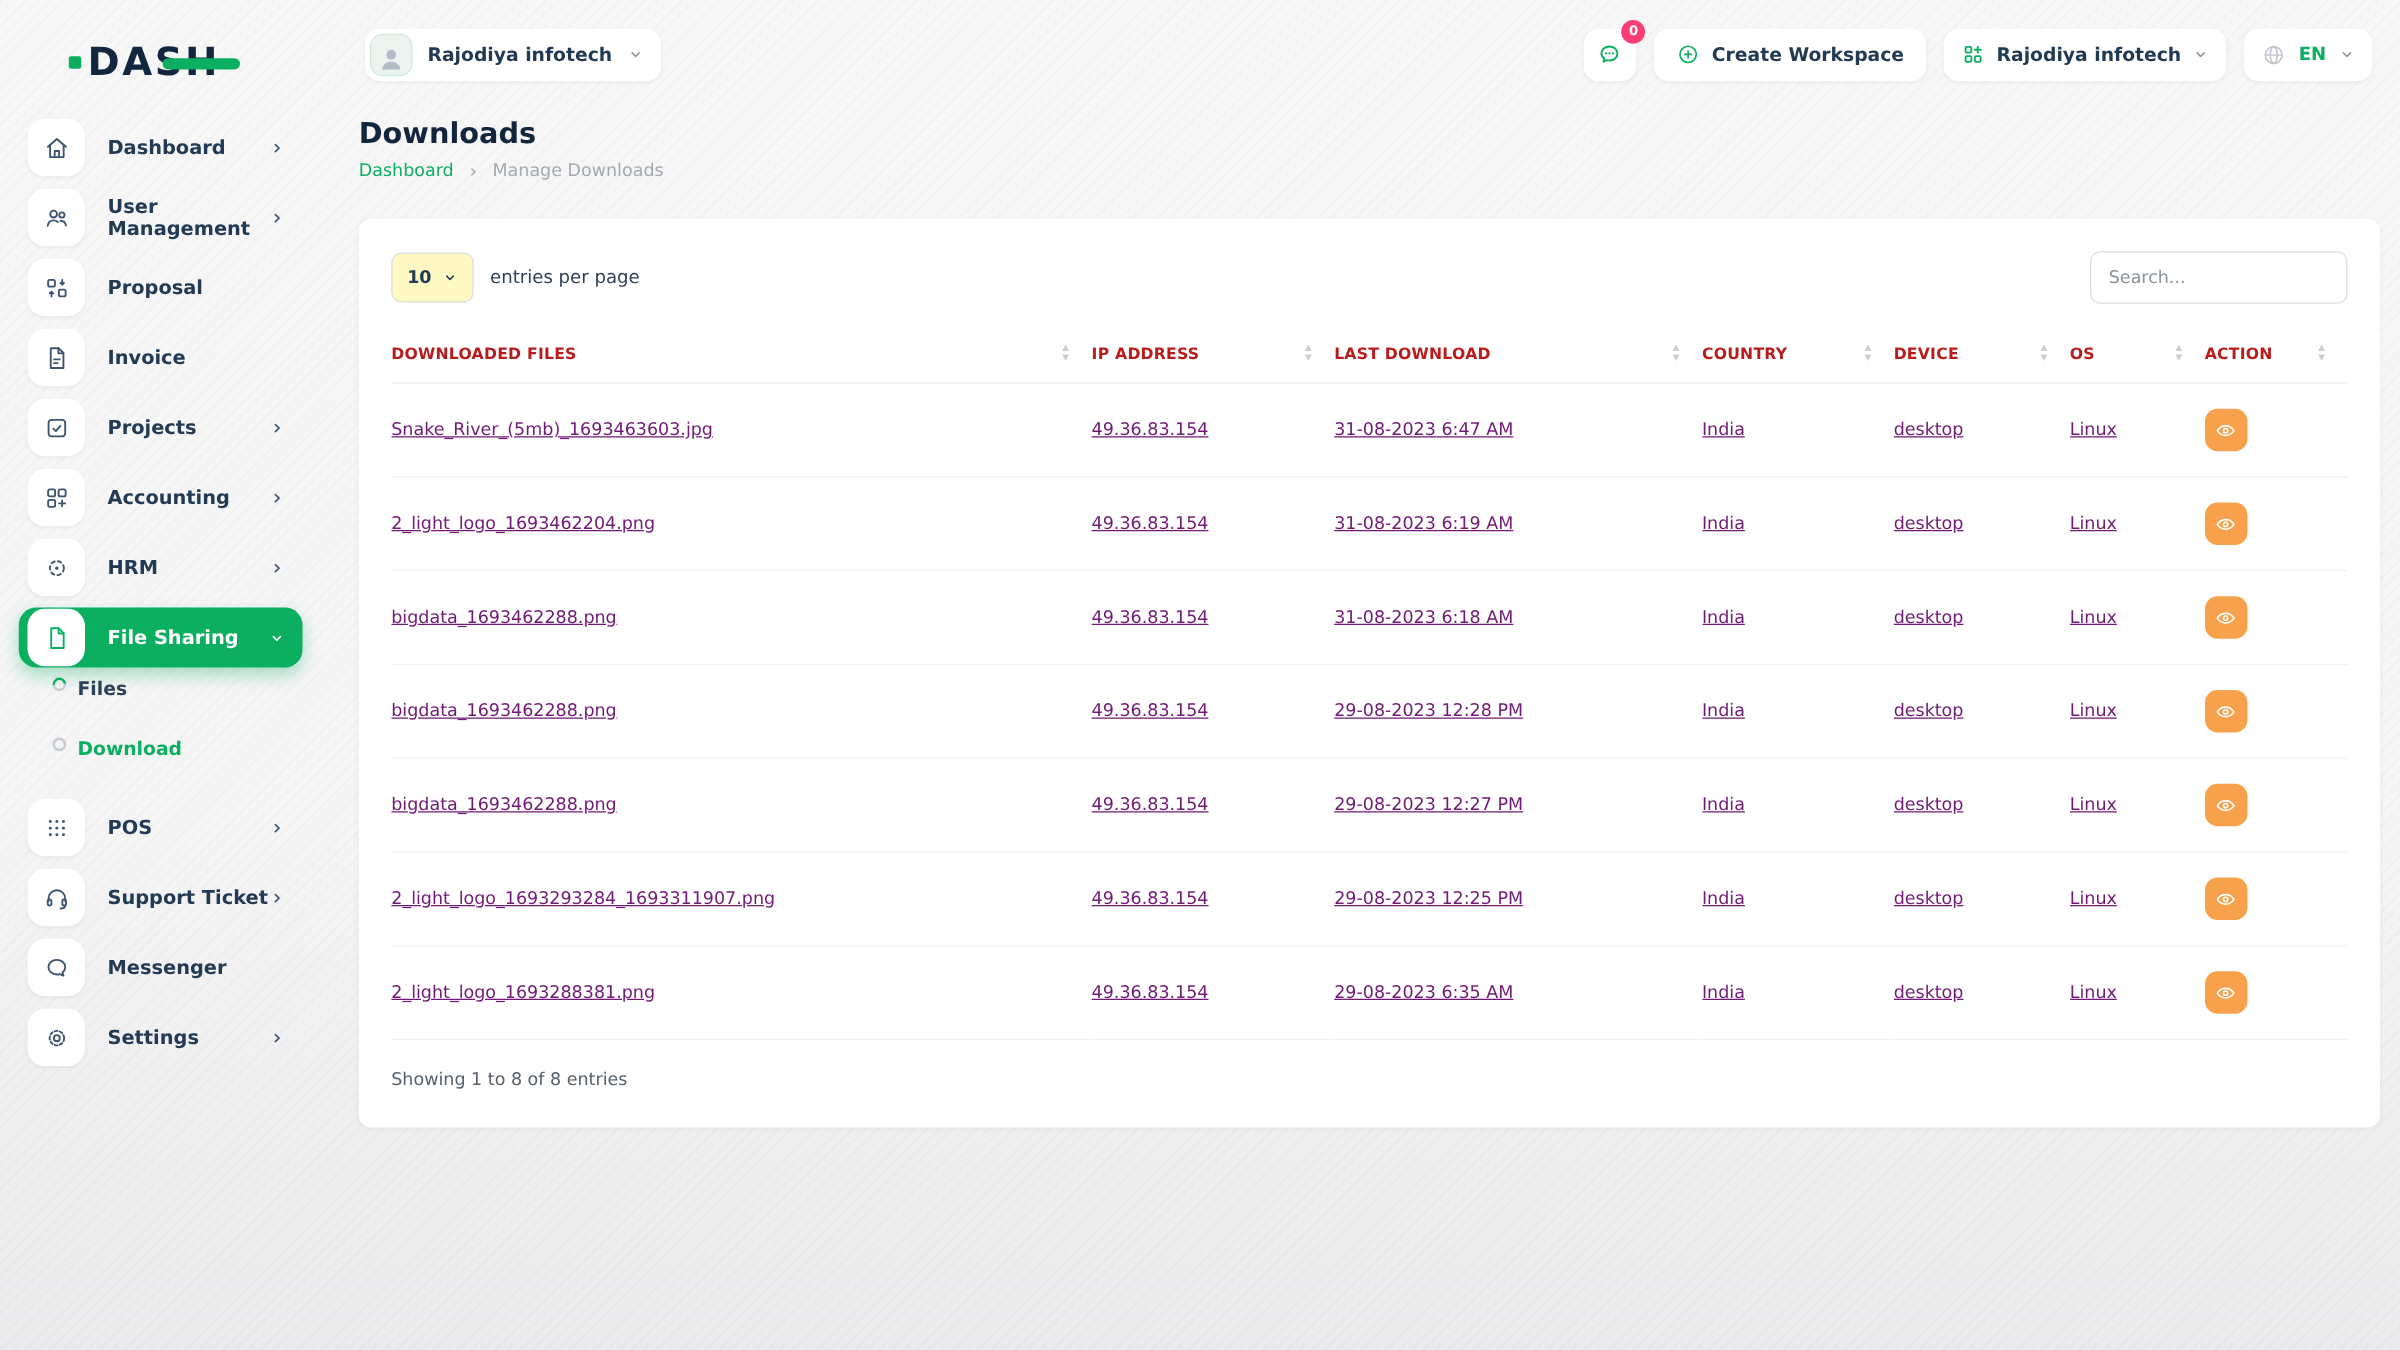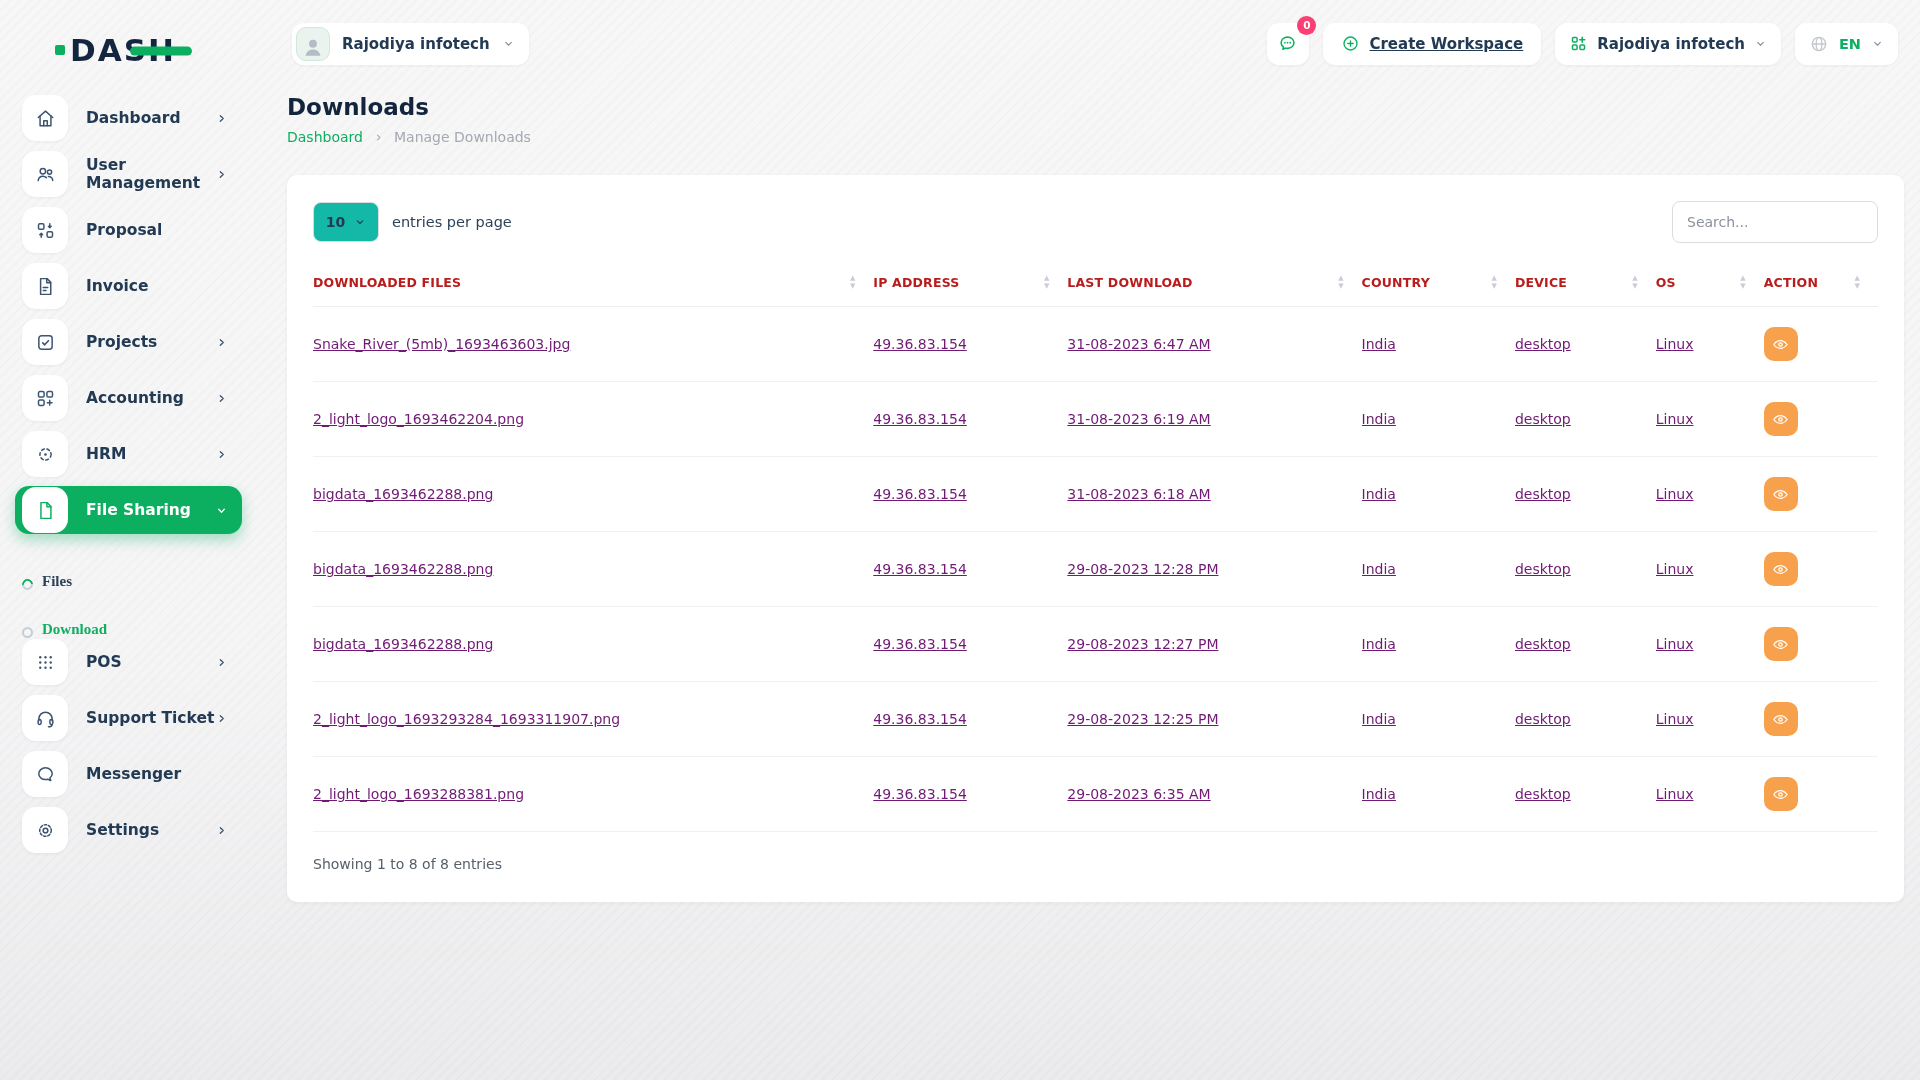--- a/index.html
+++ b/index.html
@@ -25,40 +25,40 @@
   .side-item{ display:flex; align-items:center; height:48px; margin:0 16px 8px 15px; padding-left:7px; border-radius:14px; cursor:pointer; }
   .icon-box{ width:46px; height:46px; background:#ffffff; border-radius:14px; box-shadow:0 1px 3px rgba(20,40,70,.06); display:flex; align-items:center; justify-content:center; color:#3c5470; flex:0 0 auto; }
   .icon-box svg{ width:21px; height:21px; }
   .side-label{ flex:1; margin-left:18px; font-size:15.5px; font-weight:600; color:#223a53; }
   .chev{ margin-right:14px; color:#3c5470; display:flex; }
   .chev svg{ width:13px; height:13px; }
   .side-item.active{ background:#0CAF60; box-shadow:0 6px 14px rgba(12,175,96,.35); }
   .side-item.active .icon-box{ color:#0CAF60; box-shadow:none; }
   .side-item.active .side-label{ color:#ffffff; }
   .side-item.active .chev{ color:#ffffff; }
-  .side-sub{ display:flex; align-items:flex-end; height:48px; padding-left:22px; cursor:pointer;font-family:Liberation Serif, serif; }
+  .side-sub{ display:flex; align-items:flex-start; height:48px; padding-left:42px; cursor:pointer; }
   .bullet{ width:11px; height:11px; border:2px solid #c7cdd5; border-radius:50%; flex:0 0 auto; }
   .side-sub .bullet.b-files{ border-top-color:#0CAF60; border-left-color:#0CAF60; transform:rotate(40deg); }
   .sub-label{ margin-left:9px; font-size:15px; font-weight:600; color:#2b4258; }
   .side-sub.active .sub-label{ color:#0CAF60; font-weight:700; }
 
   
   .topbar{ position:absolute; left:258px; right:0; top:0; height:72px; display:flex; align-items:center; justify-content:space-between; padding:15px 22px 0 34px; }
   .pill{ background:#ffffff; border-radius:12px; height:42px; display:flex; align-items:center; box-shadow:0 1px 3px rgba(20,40,70,.06); cursor:pointer; }
   .ws-pill{ padding:4px 14px 4px 4px; gap:12px; }
   .avatar{ width:34px; height:34px; border-radius:10px; background:#eaf3ee; border:1px solid #cfe9db; display:flex; align-items:flex-end; justify-content:center; overflow:hidden; color:#b2bdc6; }
   .avatar svg{ width:26px; height:26px; }
   .ws-name{ font-size:15px; font-weight:600; color:#223a53; }
   .dd-chev{ color:#8a93a0; display:flex; }
   .dd-chev svg{ width:13px; height:13px; }
   .top-right{ display:flex; align-items:center; gap:14px; }
   .chat-btn{ width:42px; height:42px; justify-content:center; position:relative; color:#0CAF60; }
   .chat-btn svg{ width:22px; height:22px; }
   .badge{ position:absolute; top:-7px; right:-7px; min-width:19px; height:19px; border-radius:50%; background:#FB3E73; color:#fff; font-size:10.5px; font-weight:700; display:flex; align-items:center; justify-content:center; }
-  .cw-pill{ padding:0 18px; gap:9px;text-decoration:underline; }
+  .cw-pill{ padding:0 18px; gap:9px; }
   .cw-pill .plus-ic{ color:#0CAF60; display:flex; }
   .cw-pill .plus-ic svg{ width:19px; height:19px; }
   .cw-label{ font-size:15px; font-weight:600; color:#223a53; }
   .wsd-pill{ padding:0 14px; gap:9px; }
   .wsd-pill .grid-ic{ color:#0CAF60; display:flex; }
   .wsd-pill .grid-ic svg{ width:19px; height:19px; }
   .lang-pill{ padding:0 14px; gap:10px; }
   .globe-ic{ color:#c3c8cf; display:flex; }
   .globe-ic svg{ width:20px; height:20px; }
   .lang-code{ font-size:14.5px; font-weight:700; color:#0CAF60; }
@@ -68,21 +68,21 @@
   .page-title{ font-size:23px; font-weight:700; color:#13253d; margin-top:6px; }
   .breadcrumb{ display:flex; align-items:center; gap:10px; margin-top:9px; font-size:14px; }
   .bc-link{ color:#0CAF60; font-weight:500; text-decoration:none; cursor:pointer; }
   .bc-sep{ color:#aab0b8; display:flex; }
   .bc-sep svg{ width:11px; height:11px; }
   .bc-current{ color:#a3a9b1; }
 
   .card{ background:#ffffff; border-radius:10px; box-shadow:0 1px 4px rgba(20,40,70,.05); margin-top:30px; padding:26px 26px 30px 26px; }
   .controls{ display:flex; align-items:center; justify-content:space-between; margin-bottom:26px; }
   .entries-group{ display:flex; align-items:center; gap:13px; }
-  .select-box{ width:66px; height:40px; border:1px solid #d9dde2; border-radius:8px; display:flex; align-items:center; justify-content:center; gap:9px; cursor:pointer; background:#14b8a6; }
+  .select-box{ width:66px; height:40px; border:1px solid #d9dde2; border-radius:8px; display:flex; align-items:center; justify-content:center; gap:9px; cursor:pointer; background:#fef9c3; }
   .select-value{ font-size:14px; font-weight:600; color:#223a53; }
   .select-box .dd-chev{ color:#223a53; }
   .select-box .dd-chev svg{ width:12px; height:12px; stroke-width:2.4; }
   .entries-label{ font-size:14.5px; font-weight:500; color:#2e4257; }
   .search-input{ width:206px; height:42px; border:1px solid #d9dde2; border-radius:8px; padding:0 14px; font-size:14px; font-family:inherit; color:#37414d; outline:none; background:#fff; }
   .search-input::placeholder{ color:#8b929c; }
 
   table.dl-table{ width:100%; border-collapse:collapse; table-layout:fixed; }
   .dl-table th{ text-align:left; padding:6px 12px 16px 0; border-bottom:1px solid #eceef1; }
   .th-inner{ display:flex; align-items:center; justify-content:space-between; }

